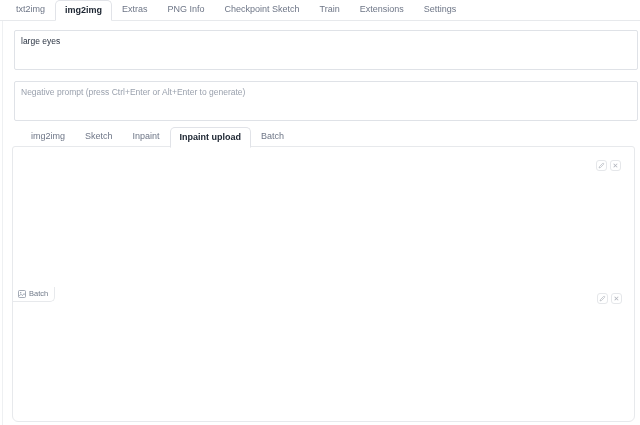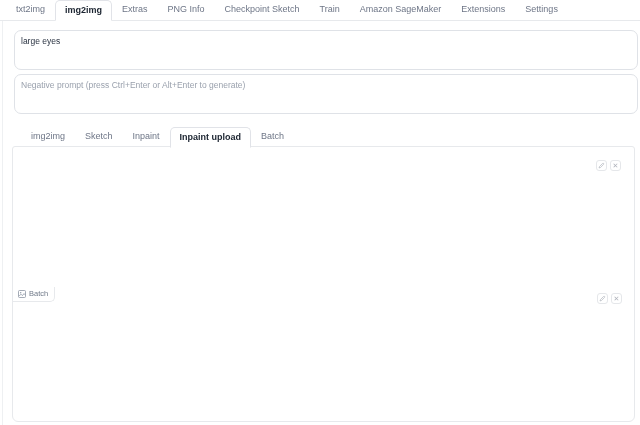--- a/index.html
+++ b/index.html
@@ -16,27 +16,27 @@
     background:#fff; color:#1b2430; font-weight:700;
     border:1px solid #e1e3e8; border-bottom:1px solid #fff;
     border-radius:5px 5px 0 0; margin-bottom:-1px; position:relative; z-index:4;
   }
 
   .outer-left-border { position:absolute; left:2px; top:21px; height:404px; width:0; border-left:1px solid #eef0f2; }
 
   
   textarea.prompt-box {
     position:absolute; left:14px; width:624px; height:40px;
-    border:1px solid #dfe2e7; border-radius:7px; background:#fff;
+    border:1px solid #dfe2e7; border-radius:2px; background:#fff;
     font-family:inherit; font-size:8.5px; color:#2a3342; padding:5px 6px;
     resize:none; overflow:hidden; outline:none;
   }
   textarea.prompt-box::placeholder { color:#9aa1ad; }
   #prompt { top:30px; }
-  #negative { top:74px; }
+  #negative { top:81px; }
 
   
   .panel { position:absolute; left:12px; top:146px; width:623px; height:276px;
            border:1px solid #e7e9ec; border-radius:3px 3px 6px 6px; background:#fff; z-index:1; }
 
   .photo { position:absolute; overflow:hidden; }
   .photo svg { display:block; width:100%; height:100%; }
   .source-photo { left:244px; top:157px; width:157px; height:127px; }
   .mask-photo   { left:246px; top:290px; width:157px; height:124px; }
 
@@ -66,21 +66,20 @@
 
 <div class="screen">
 
   <nav class="tabbar top">
     <div class="tab">txt2img</div>
     <div class="tab active">img2img</div>
     <div class="tab">Extras</div>
     <div class="tab">PNG Info</div>
     <div class="tab">Checkpoint Sketch</div>
     <div class="tab">Train</div>
-    <div class="tab">Amazon SageMaker</div>
     <div class="tab">Extensions</div>
     <div class="tab">Settings</div>
   </nav>
 
   <div class="outer-left-border"></div>
 
   <textarea id="prompt" class="prompt-box" spellcheck="false" style="">large eyes</textarea>
   <textarea id="negative" class="prompt-box" spellcheck="false" placeholder="Negative prompt (press Ctrl+Enter or Alt+Enter to generate)" style=""></textarea>
 
   <nav class="tabbar sub">

